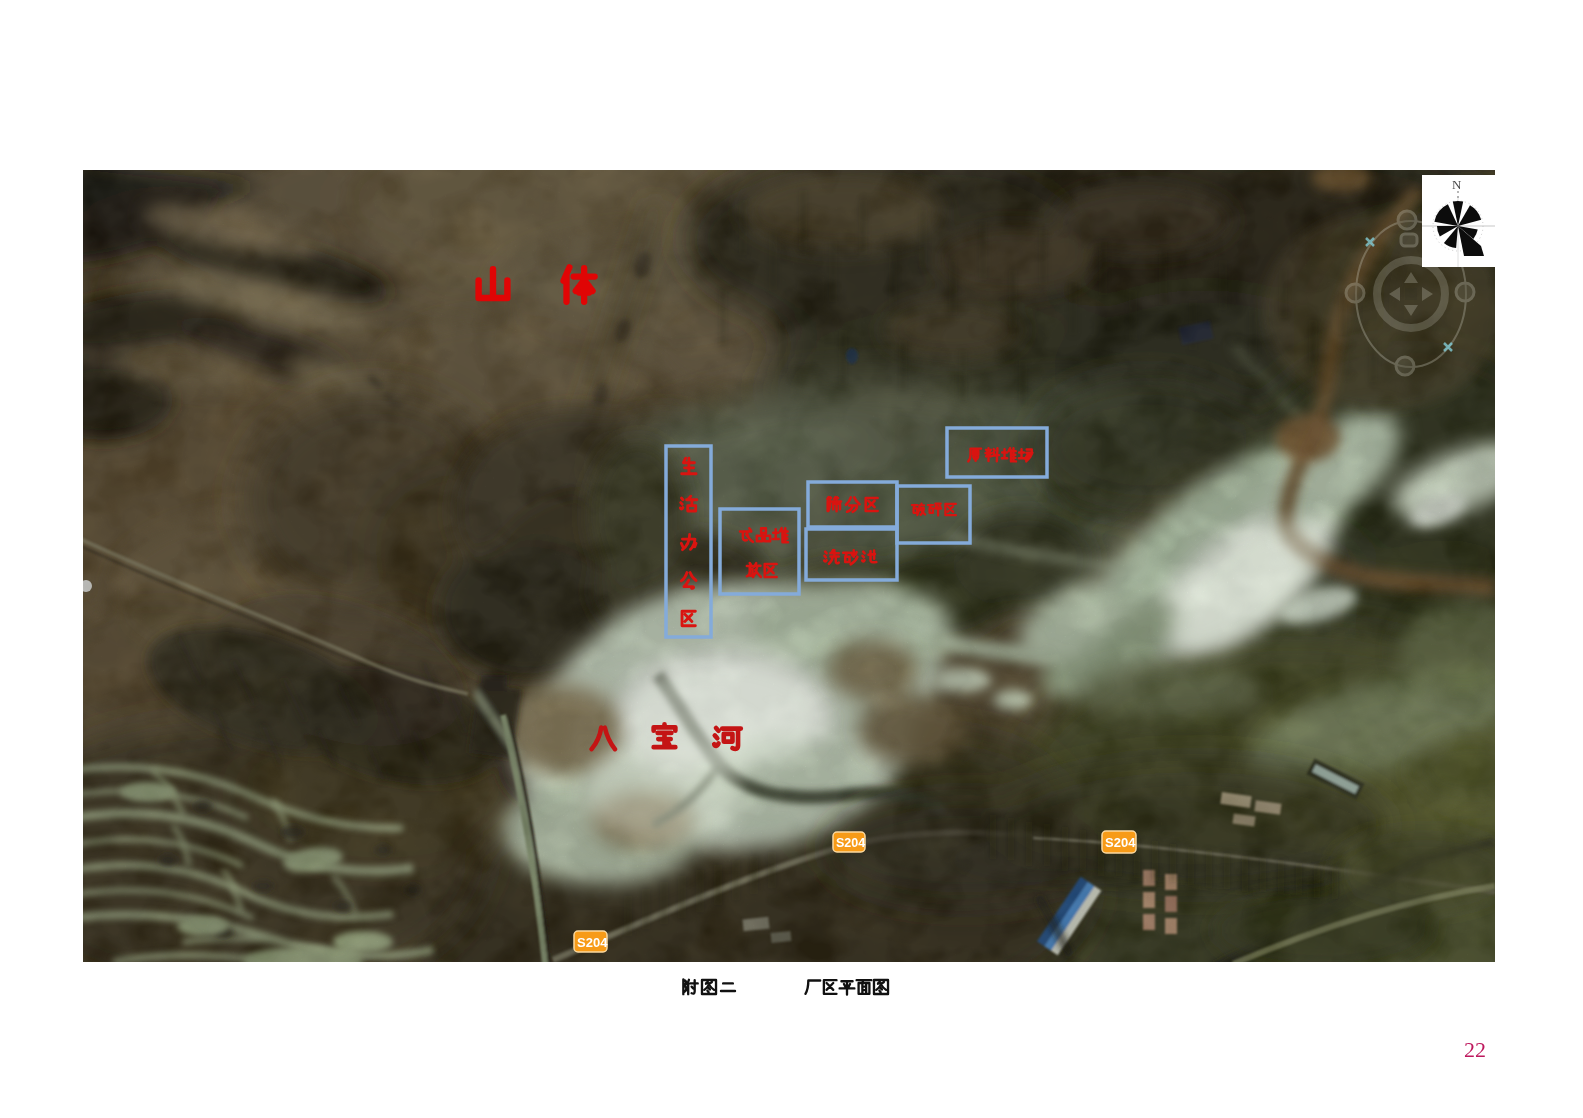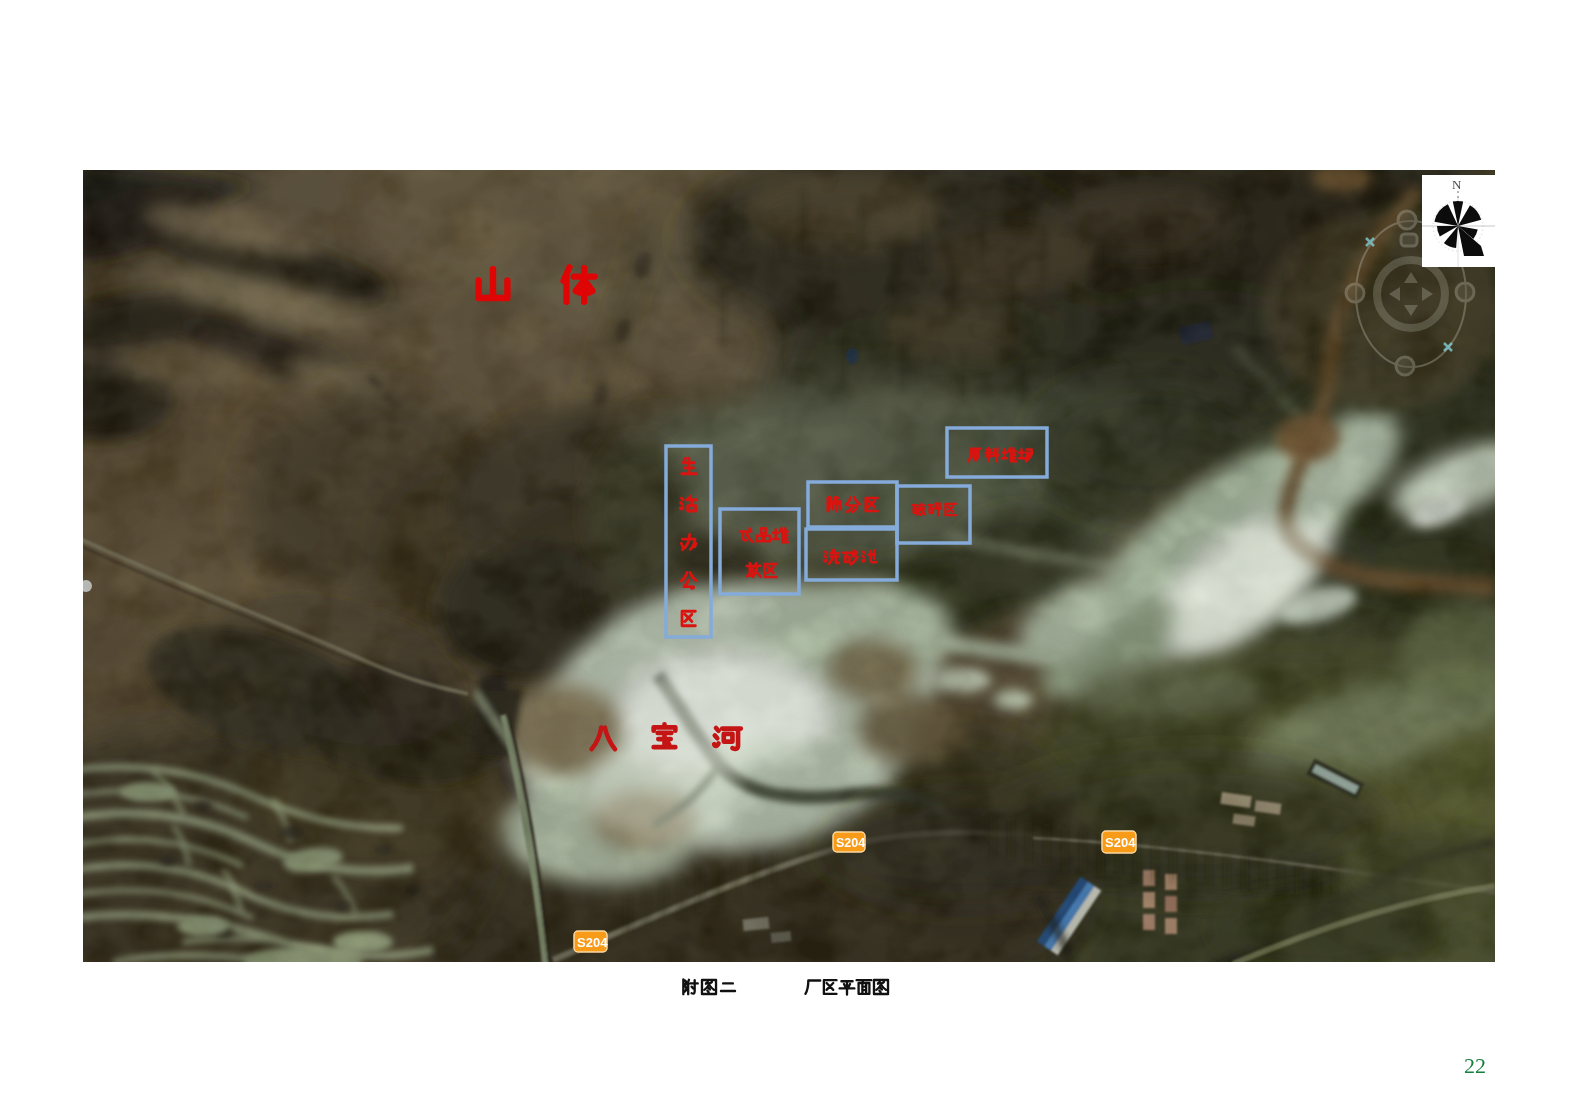--- a/index.html
+++ b/index.html
@@ -592,14 +592,14 @@
 </svg>
 
 <svg class="abs" style="left:802px;top:976px;" width="90" height="22" viewBox="0 0 90 22">
 <use href="#cf" transform="translate(2,2) scale(0.18)" class="glyph" stroke="#111" stroke-width="13"></use>
 <use href="#qu" transform="translate(19,2) scale(0.18)" class="glyph" stroke="#111" stroke-width="13"></use>
 <use href="#ping" transform="translate(36,2) scale(0.18)" class="glyph" stroke="#111" stroke-width="13"></use>
 <use href="#mian" transform="translate(53,2) scale(0.18)" class="glyph" stroke="#111" stroke-width="13"></use>
 <use href="#tu" transform="translate(70,2) scale(0.18)" class="glyph" stroke="#111" stroke-width="13"></use>
 </svg>
 
-<div class="abs" style="left:1464px;top:1037px;font-family:'Liberation Serif',serif;font-size:22px;color:#15803d;margin-top:16px;">22</div>
+<div class="abs" style="left:1464px;top:1037px;font-family:'Liberation Serif',serif;font-size:22px;color:#be185d;">22</div>
 </div>
 
 </body></html>

